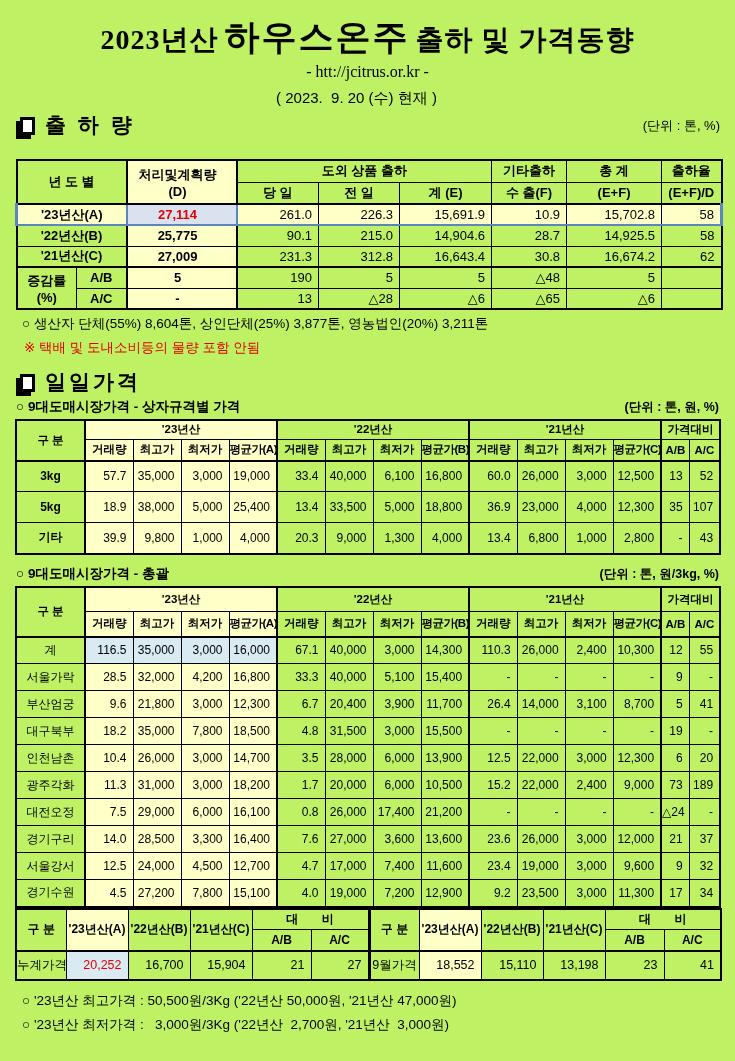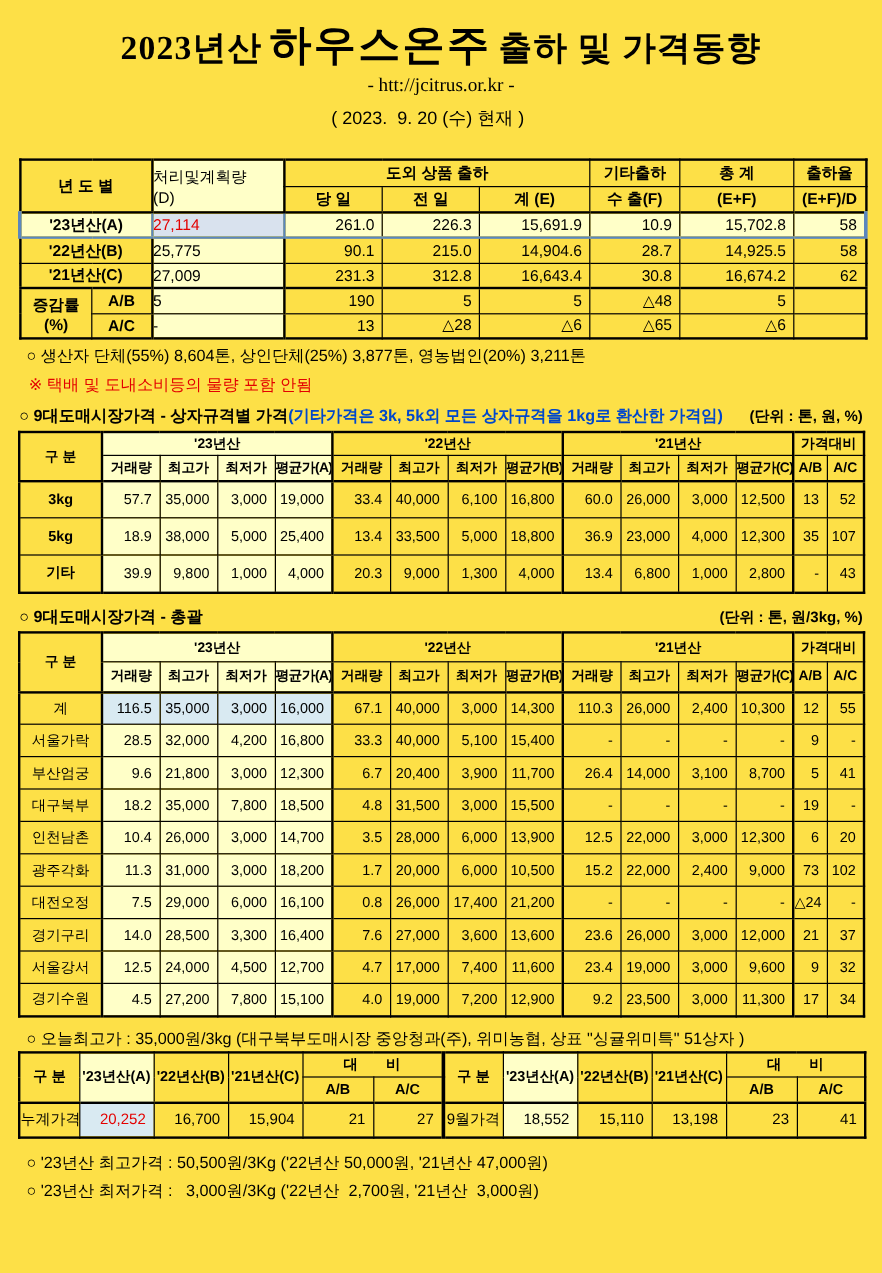--- a/index.html
+++ b/index.html
@@ -1,20 +1,20 @@
 <!DOCTYPE html>
 <html><head>
 <meta charset="utf-8">
 <style>
   * { box-sizing: border-box; margin: 0; padding: 0; }
   html,body { background:#fff; }
   .page {
     position: relative;
     width: 735px; height: 1061px;
-    background: #fde047;
+    background: #bef264;
     color: #000;
     font-family: "Liberation Sans", "DejaVu Sans", sans-serif;
     overflow: hidden;
   }
   
   .title-line { text-align:center; padding-top:14px; white-space:pre; }
   .title-pre, .title-suf {
     font-family: "Liberation Serif", "DejaVu Serif", serif;
     font-size: 28px; font-weight: bold; letter-spacing: 1px;
   }
@@ -49,21 +49,21 @@
   .blu { background:#D9EAF2; }
   .grp { border-left:2px solid #000; }
   .dotl { border-left:1px dotted #444; }
   .hb { border-bottom:2px solid #000; }
   
   .t1 { border:2px solid #000; width:705px; font-size:13px;margin-top:24px; }
   .t1 th { height:22px; font-size:13px; }
   .t1 td { height:21px; }
   .t1 td.lbl { font-weight:bold; }
   .t1 .dcol {
-    background:#FFFFC8; font-weight:normal; text-align:left; padding-right:8px;
+    background:#FFFFC8; font-weight:bold; text-align:center; padding-right:8px;
     border-left:2px solid #000; border-right:2px solid #000;
   }
   .t1 tr.hl td { background:#FFFFC8; border-top:2px solid #5B87BE; border-bottom:2px solid #5B87BE; }
   .t1 tr.hl td:first-child { border-left:3px solid #5B87BE; }
   .t1 tr.hl td:last-child { border-right:3px solid #5B87BE; }
   .t1 tr.hl td.dcol { background:#D9E2EE; color:#E30000; border-left-color:#5B87BE; border-right-color:#5B87BE; }
   .t1 tr.ratio-first td { border-top:2px solid #000; }
   
   .t2, .t3 { border:2px solid #000; width:704px; font-size:12px; }
   .t2 th, .t3 th { font-size:11.5px; }
@@ -85,20 +85,25 @@
 </style>
 </head>
 <body>
 
 <div class="page">
 
   <div class="title-line"><span class="title-pre">2023년산</span><span class="title-brand">하우스온주</span><span class="title-suf">출하 및 가격동향</span></div>
   <div class="url-line">- htt://jcitrus.or.kr -</div>
   <div class="date-line">( 2023.  9. 20 (수) 현재 )</div>
 
+  <div class="sec-head">
+    <span class="sq-icon"></span>
+    <h2>출 하 량</h2>
+    <span class="unit">(단위 : 톤, %)</span>
+  </div>
 
   <table class="t1">
     <colgroup>
       <col style="width:60px">
         <col style="width:50px">
         <col style="width:110px">
       <col style="width:82px">
         <col style="width:81px">
         <col style="width:92px">
       <col style="width:75px">
@@ -174,24 +179,27 @@
         <td class="num">△65</td>
         <td class="num">△6</td>
         <td class="num"></td>
       </tr>
     </tbody>
   </table>
 
   <div class="note">○ 생산자 단체(55%) 8,604톤, 상인단체(25%) 3,877톤, 영농법인(20%) 3,211톤</div>
   <div class="note red">※ 택배 및 도내소비등의 물량 포함 안됨</div>
 
+  <div class="sec-head" style="margin-top:12px">
+    <span class="sq-icon"></span>
+    <h2>일일가격</h2>
+  </div>
 
   <div class="sub-line">
     <span>○ 9대도매시장가격 - 상자규격별 가격</span>
-      <span class="sub-paren">(기타가격은 3k, 5k외 모든 상자규격을 1kg로 환산한 가격임)</span>
     <span class="unit">(단위 : 톤, 원, %)</span>
   </div>
 
   <table class="t2">
     <colgroup>
       <col style="width:69px">
       <col style="width:48px">
         <col style="width:48px">
         <col style="width:48px">
         <col style="width:48px">
@@ -428,21 +436,21 @@
           <td class="num yel">18,200</td>
           <td class="num grp">1.7</td>
           <td class="num">20,000</td>
           <td class="num">6,000</td>
           <td class="num">10,500</td>
           <td class="num grp">15.2</td>
           <td class="num">22,000</td>
           <td class="num">2,400</td>
           <td class="num">9,000</td>
           <td class="num grp">73</td>
-          <td class="num dotl">102</td>
+          <td class="num dotl">189</td>
         </tr>
         <tr>
           <td class="lbl">대전오정</td>
           <td class="num yel grp">7.5</td>
           <td class="num yel">29,000</td>
           <td class="num yel">6,000</td>
           <td class="num yel">16,100</td>
           <td class="num grp">0.8</td>
           <td class="num">26,000</td>
           <td class="num">17,400</td>
@@ -501,21 +509,20 @@
           <td class="num grp">9.2</td>
           <td class="num">23,500</td>
           <td class="num">3,000</td>
           <td class="num">11,300</td>
           <td class="num grp">17</td>
           <td class="num dotl">34</td>
         </tr>
       </tbody>
   </table>
 
-  <div class="note" style="margin-top:8px">○ 오늘최고가 : 35,000원/3kg (대구북부도매시장 중앙청과(주), 위미농협, 상표 "싱귤위미특" 51상자 )</div>
 
 
   <table class="t4">
     <colgroup>
       <col style="width:50px">
         <col style="width:62px">
         <col style="width:62px">
         <col style="width:62px">
         <col style="width:59px">
         <col style="width:58px">

